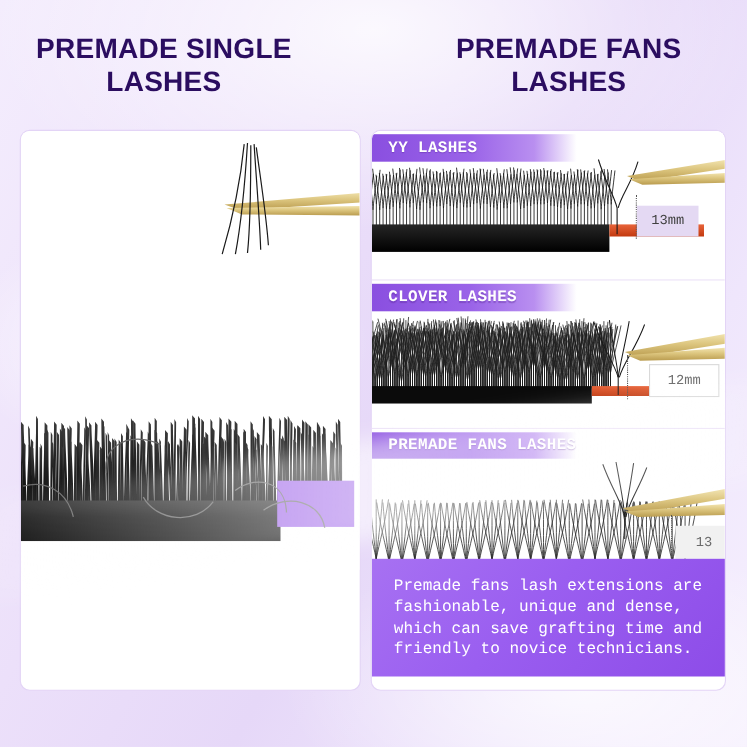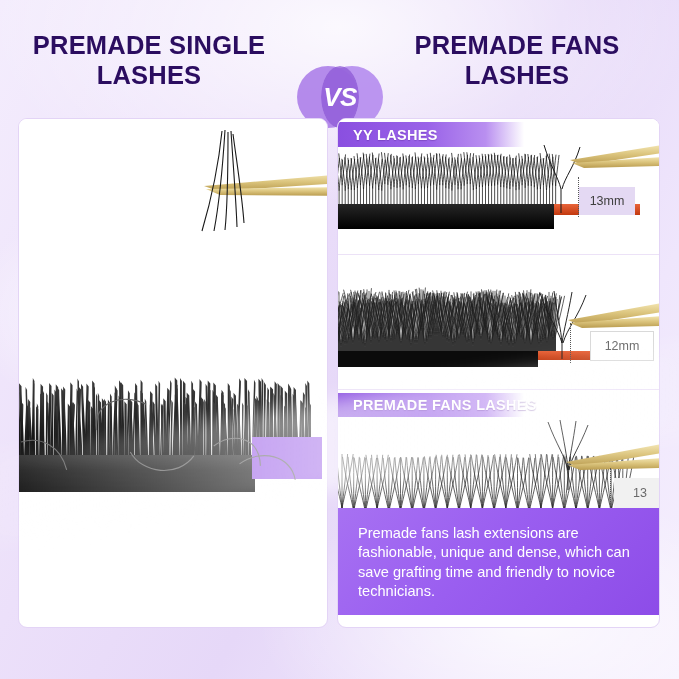--- a/index.html
+++ b/index.html
@@ -39,21 +39,21 @@
   .vs .c2{left:24px;background:#b389ee;}
   .vs .ov{position:absolute;left:24px;top:0;width:38px;height:62px;
     background:#8e5ad6;border-radius:50%/50%;opacity:.75;
     clip-path:ellipse(19px 31px at 50% 50%);}
   .vs .txt{position:absolute;left:0;top:0;width:86px;height:62px;
     display:flex;align-items:center;justify-content:center;
     color:#fff;font-size:26px;font-weight:bold;font-style:italic;letter-spacing:-.5px;}
 
   
   .panel{position:absolute;background:#fff;border:1.5px solid #e3d4f6;
-    border-radius:9px;overflow:hidden;box-sizing:border-box;}
+    border-radius:9px;overflow:hidden;box-sizing:border-box;font-family:Liberation Mono, monospace;}
   .panelL{left:18px;top:118px;width:310px;height:510px;}
   .panelR{left:337px;top:118px;width:323px;height:510px;}
 
   .imgarea{position:relative;background:#fff;overflow:hidden;}
   .caption{
     position:absolute;left:0;bottom:12px;width:100%;
     box-sizing:border-box;padding:16px 18px 14px 20px;
     background:linear-gradient(135deg,#9d63ef 0%,#9a5ef0 40%,#8f4fe8 100%);
     color:#fff;font-size:14.6px;line-height:1.32;
   }
@@ -91,26 +91,20 @@
   .hairlt{fill:none;stroke:#666;}
 </style>
 </head>
 <body>
 
 <div id="stage">
 
   <div class="header">
     <div class="htitle left">PREMADE SINGLE LASHES</div>
 
-    <div class="vs">
-      <div class="c c1"></div>
-      <div class="c c2"></div>
-      <div class="ov"></div>
-      <div class="txt">VS</div>
-    </div>
 
     <div class="htitle right">PREMADE FANS LASHES</div>
   </div>
 
   <div class="panel panelL">
     <div class="imgarea lwrap">
 
       <svg class="tweezerL" viewBox="0 0 140 36">
         <defs>
           <linearGradient id="gold1" x1="0" y1="0" x2="0" y2="1">
@@ -498,20 +492,23 @@
         <svg style="position:absolute;left:232px;top:26px;width:92px;height:30px;" viewBox="0 0 92 30">
           <polygon points="0,15 92,0 92,8 12,20" fill="url(#gold1)"></polygon>
           <polygon points="2,18 92,12 92,21 14,23" fill="url(#gold1)"></polygon>
         </svg>
 
         <div class="dotline" style="left:240px;top:58px;height:40px;"></div>
         <div class="mlabel lav" style="left:241px;top:68px;width:56px;height:28px;">13mm</div>
       </div>
 
       <div class="row row2">
+        <div class="banner">
+          <span>CLOVER LASHES</span>
+        </div>
 
         <svg style="position:absolute;left:-6px;top:28px;width:240px;height:84px;" viewBox="0 0 240 84" preserveAspectRatio="none">
           <g class="js-clover" stroke="#1c1c1c" stroke-width=".7" fill="none">
               <path d="M-9.33771751680397 4.154390459094429 C-4.685744634242184 26, -0.6000000000000001 38, 1 48 L1 70"></path>
               <path d="M-4.168858758401985 5.740911526212585 C-1.842872317121092 26, 0.19999999999999996 38, 1 48 L1 70"></path>
               <path d="M6.168858758401985 8.259088473787415 C3.842872317121092 26, 1.8 38, 1 48 L1 70"></path>
               <path d="M11.33771751680397 9.84560954090557 C6.685744634242184 26, 2.6 38, 1 48 L1 70"></path>
               <path d="M1 6 L1 70"></path>
               <path d="M-7.794093655856159 17.09848078964569 C-2.936751510720888 37.357569263433106, 1.4 49.357569263433106, 3 59.357569263433106 L3 70"></path>
               <path d="M-2.3970468279280794 15.357569263433106 C0.03162424463955604 37.357569263433106, 2.2 49.357569263433106, 3 59.357569263433106 L3 70"></path>

